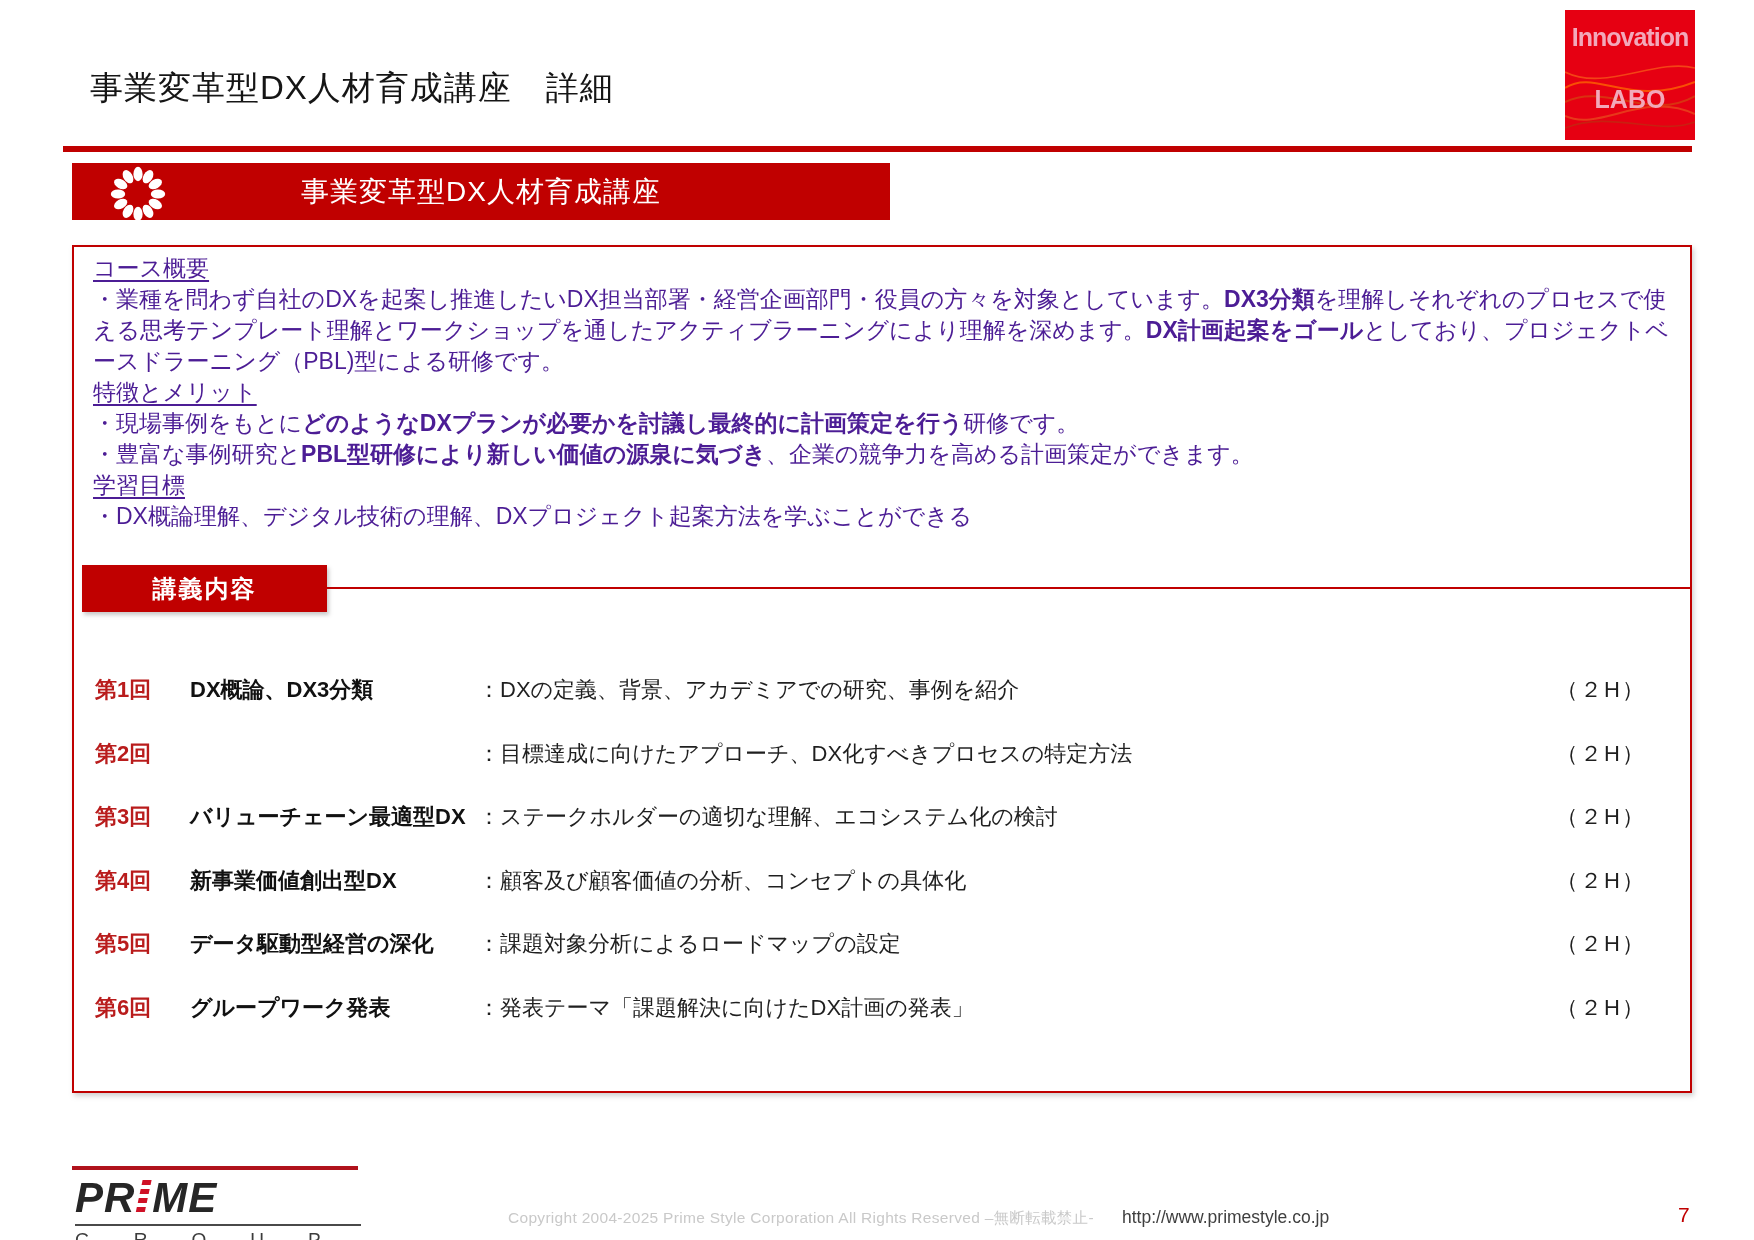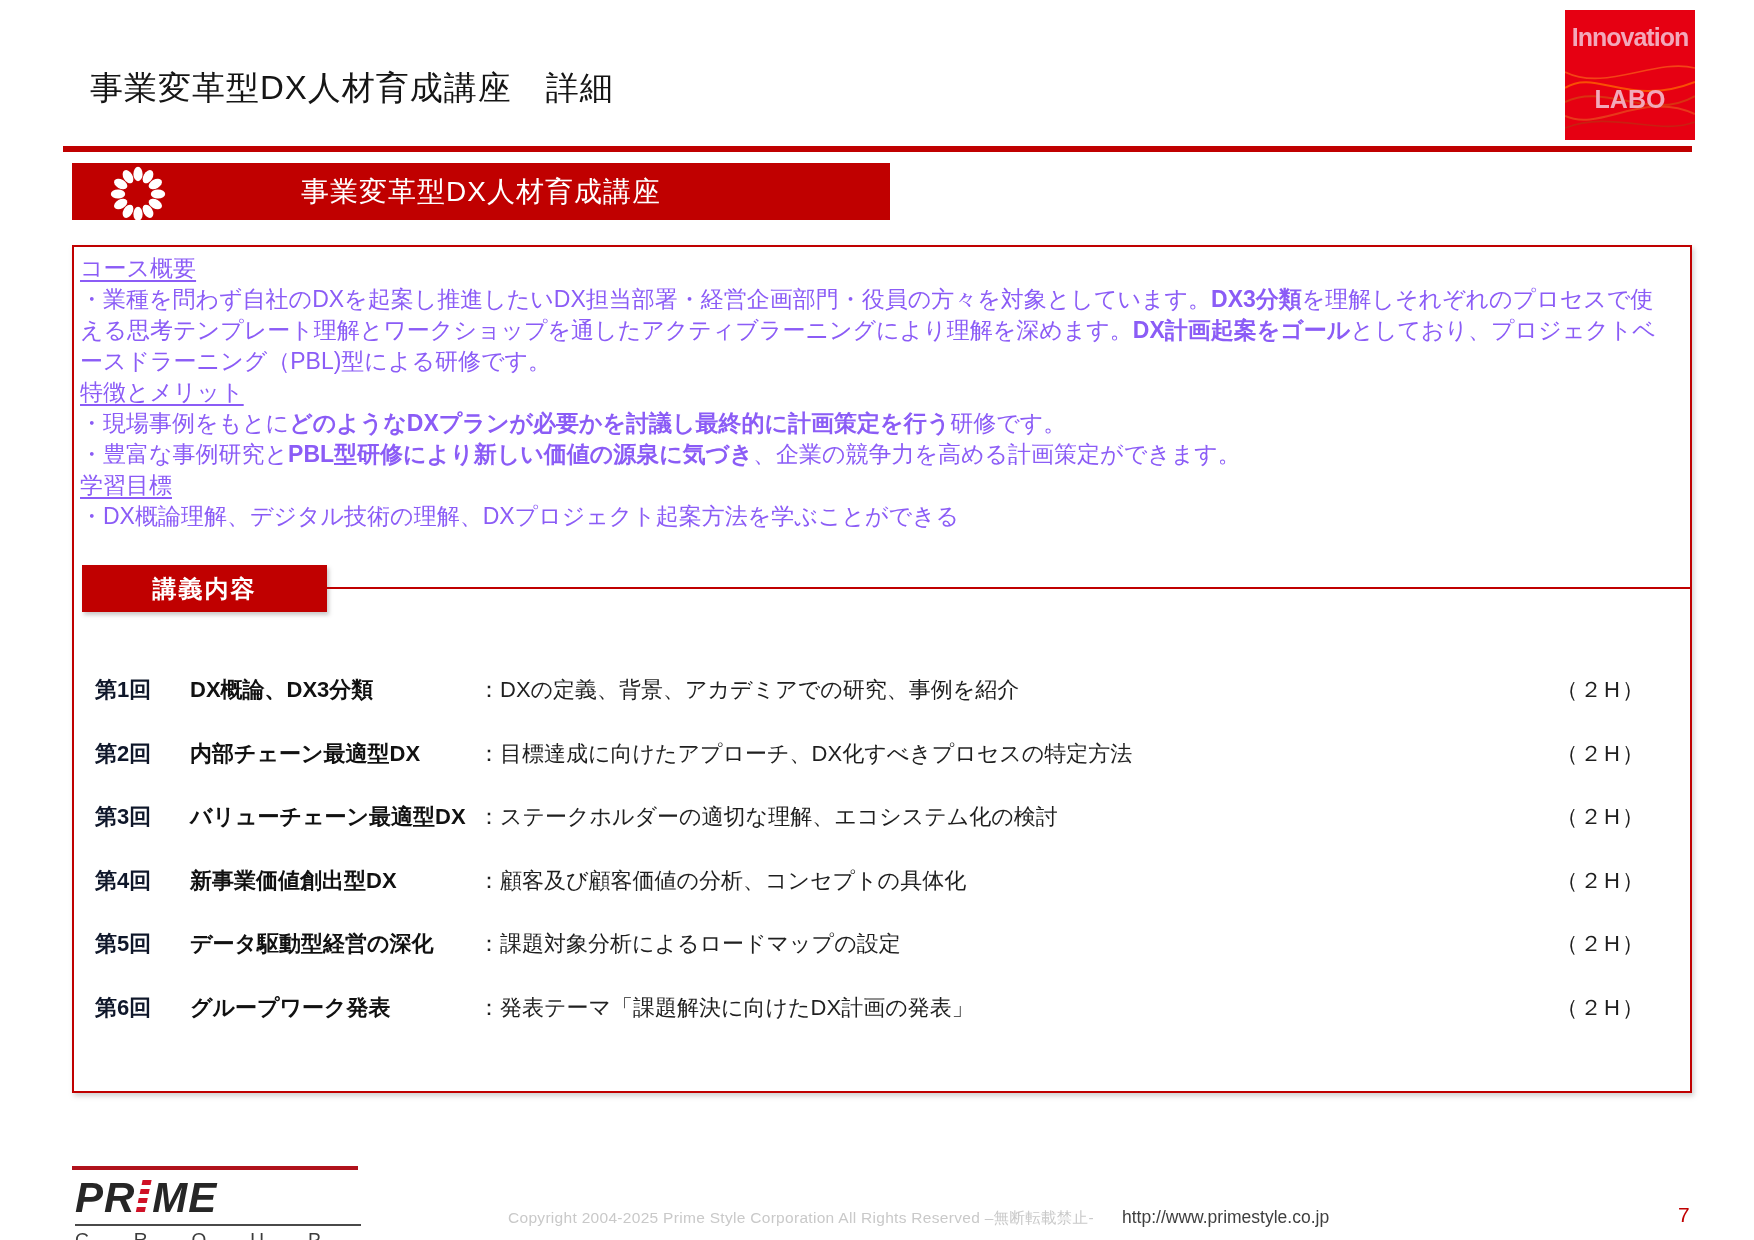--- a/index.html
+++ b/index.html
@@ -17,31 +17,31 @@
   .innovation-logo .l2{font-size:25px;letter-spacing:0px;margin-top:36px;}
   .logo-waves{position:absolute;left:0;top:0;}
   
   .banner{position:absolute;left:72px;top:163px;width:818px;height:57px;background:#c00000;}
   .banner-title{position:absolute;left:0;top:0;width:100%;height:57px;line-height:57px;text-align:center;
     color:#ffffff;font-size:28px;letter-spacing:1px;box-sizing:border-box;}
   .spinner{position:absolute;left:36px;top:0px;}
   
   .main-box{position:absolute;left:72px;top:245px;width:1620px;height:848px;border:2px solid #c00000;
     box-sizing:border-box;box-shadow:2px 3px 5px rgba(120,120,120,0.35);}
-  .overview{position:absolute;left:80px;top:253px;width:1596px;font-size:23px;line-height:31px;color:#8b5cf6;}
+  .overview{position:absolute;left:93px;top:253px;width:1596px;font-size:23px;line-height:31px;color:#4c1d95;}
   .ov-heading{text-decoration:underline;text-underline-offset:4px;}
   .overview b{font-weight:bold;}
   
   .lecture-label{position:absolute;left:82px;top:565px;width:245px;height:47px;background:#c00000;
     color:#ffffff;font-size:24px;font-weight:bold;text-align:center;line-height:47px;letter-spacing:2px;
     box-shadow:2px 3px 4px rgba(120,120,120,0.4);}
   .lecture-rule{position:absolute;left:327px;top:587px;width:1365px;height:2px;background:#c00000;}
   
   .lec-row{position:absolute;left:0;width:1754px;height:30px;line-height:30px;font-size:22px;}
-  .lec-no{position:absolute;left:95px;width:90px;font-weight:bold;color:#0f172a;}
+  .lec-no{position:absolute;left:95px;width:90px;font-weight:bold;color:#b91c1c;}
   .lec-title{position:absolute;left:190px;width:350px;font-weight:bold;color:#111;}
   .lec-desc{position:absolute;left:478px;width:1000px;color:#1f1f1f;}
   .lec-hours{position:absolute;left:1556px;width:110px;color:#1f1f1f;letter-spacing:2px;}
   
   .footer-red-line{position:absolute;left:72px;top:1166px;width:286px;height:4px;background:#b0121c;}
   .prime-logo{position:absolute;left:75px;top:1174px;width:286px;}
   .prime-word{font-size:42px;font-weight:800;font-style:italic;color:#262626;letter-spacing:1px;display:flex;align-items:center;}
   .prime-i{display:inline-block;width:9px;height:34px;margin:0 4px 2px 4px;transform:skewX(-12deg);
     background:repeating-linear-gradient(to bottom,#cf1126 0 5px,transparent 5px 9px);}
   .prime-group{margin-top:2px;border-top:2px solid #4a4a4a;padding-top:3px;font-size:19px;color:#3c3c3c;
@@ -109,21 +109,20 @@
   <div class="lecture-rule"></div>
 
   <div class="lec-row" style="top:675px">
     <div class="lec-no">第1回</div>
     <div class="lec-title">DX概論、DX3分類</div>
     <div class="lec-desc">：DXの定義、背景、アカデミアでの研究、事例を紹介</div>
     <div class="lec-hours">（２H）</div>
   </div>
   <div class="lec-row" style="top:739px">
     <div class="lec-no">第2回</div>
-    <div class="lec-title">内部チェーン最適型DX</div>
     <div class="lec-desc">：目標達成に向けたアプローチ、DX化すべきプロセスの特定方法</div>
     <div class="lec-hours">（２H）</div>
   </div>
   <div class="lec-row" style="top:802px">
     <div class="lec-no">第3回</div>
     <div class="lec-title">バリューチェーン最適型DX</div>
     <div class="lec-desc">：ステークホルダーの適切な理解、エコシステム化の検討</div>
     <div class="lec-hours">（２H）</div>
   </div>
   <div class="lec-row" style="top:866px">

